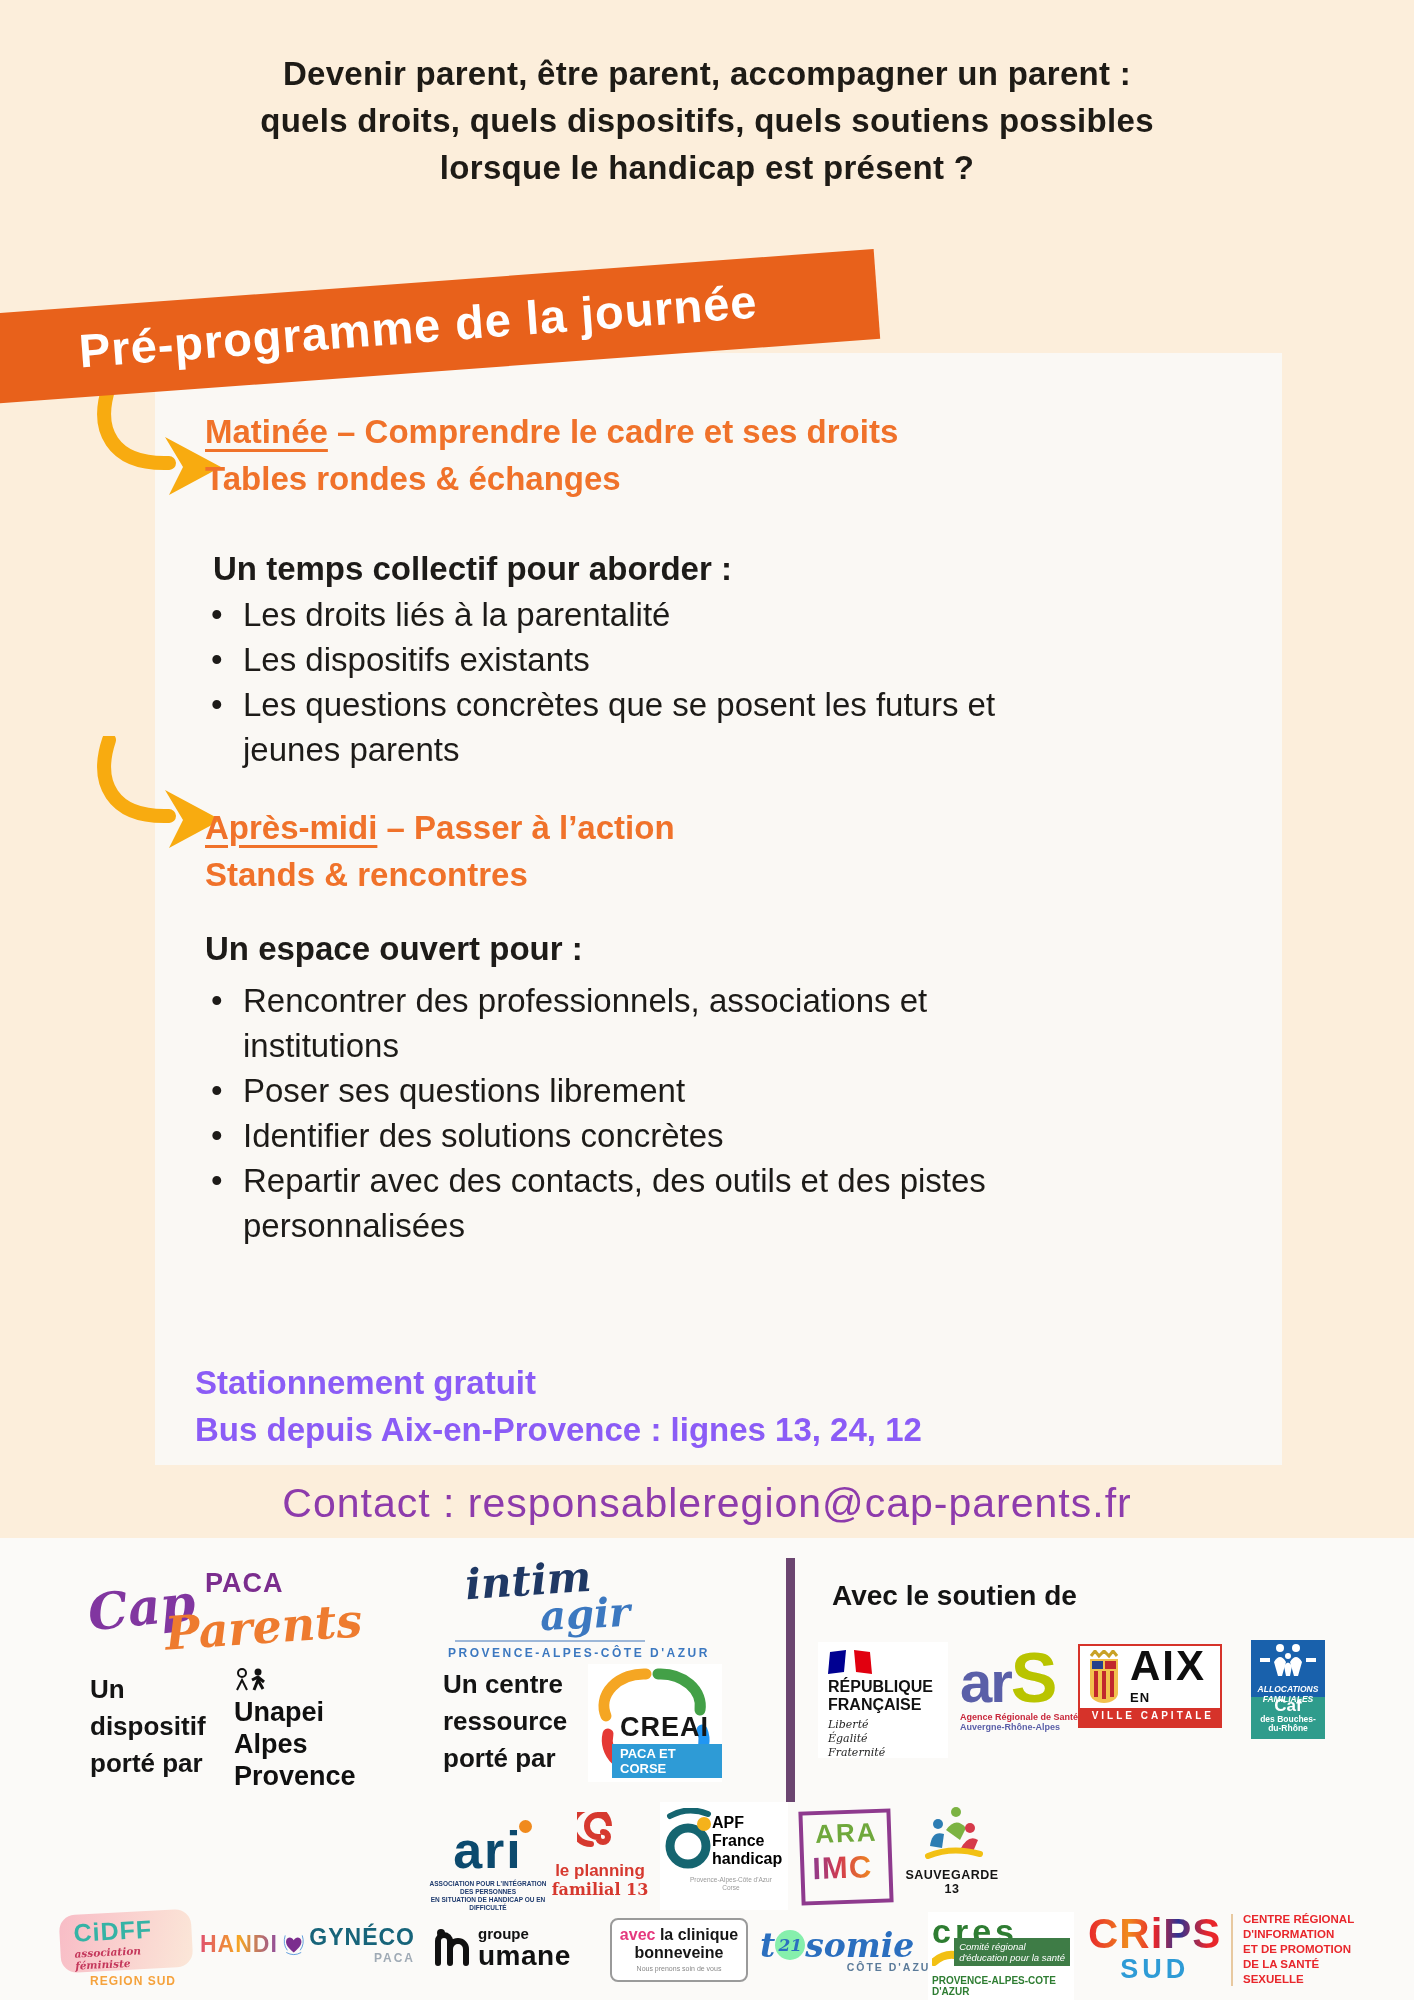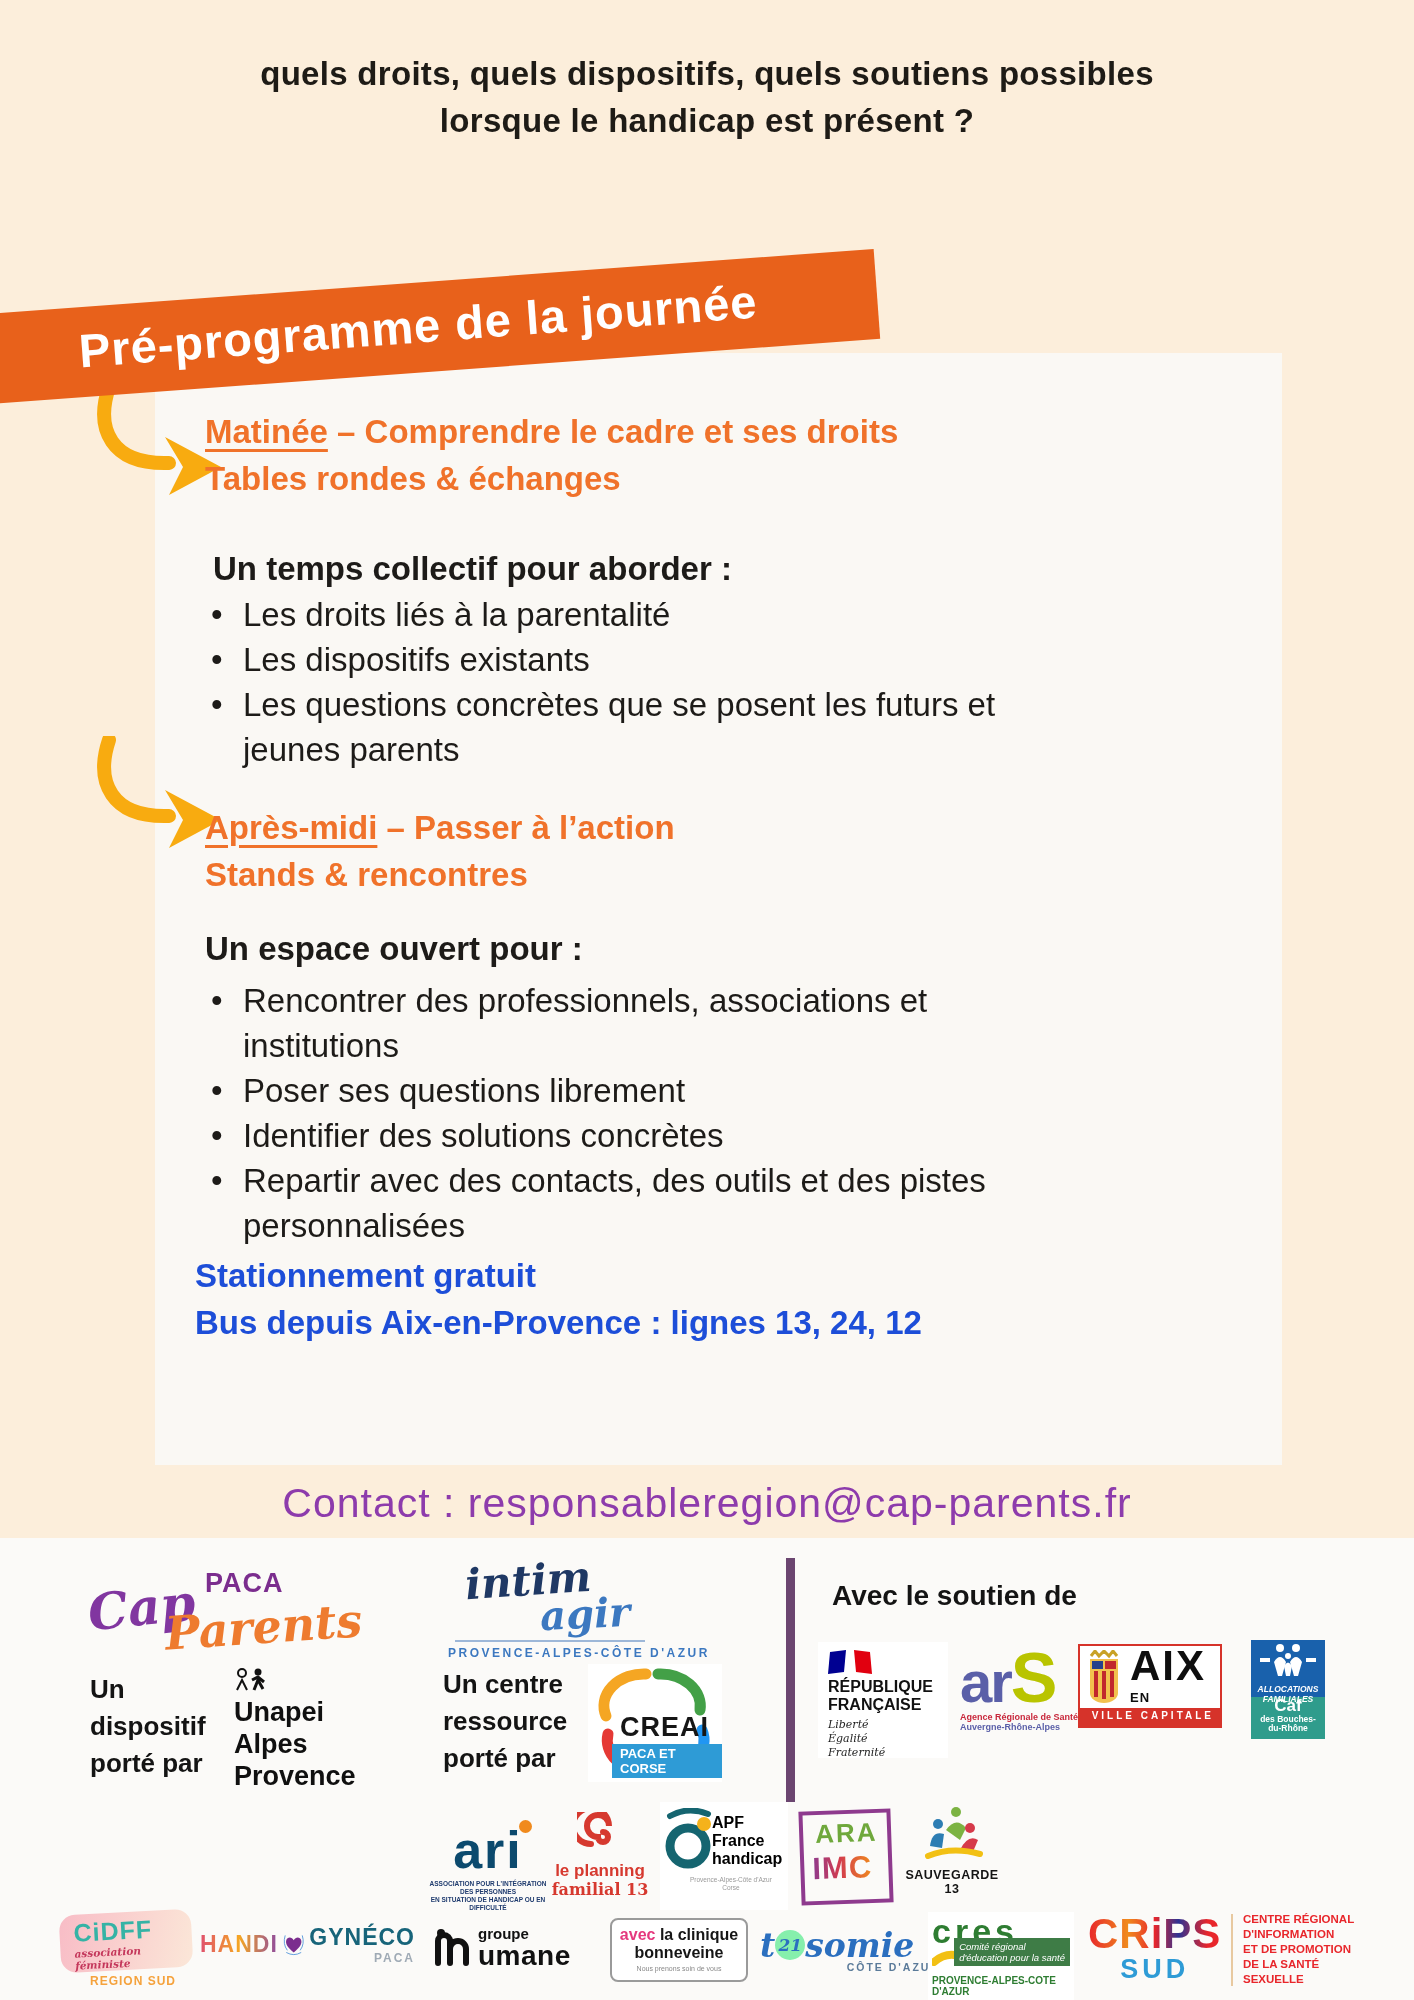--- a/index.html
+++ b/index.html
@@ -28,21 +28,21 @@
   .m-head{left:205px;top:408px;}
   .a-head{left:205px;top:804px;}
   .intro{font-weight:700;font-size:33px;color:#1D1B18;z-index:4;}
   .m-intro{left:205px;top:542px;}
   .a-intro{left:205px;top:930px;}
   ul.blist{left:205px;width:850px;margin:0;padding:0;list-style:none;z-index:4;}
   .m-list{top:592px;}
   .a-list{top:978px;}
   ul.blist li{position:relative;padding-left:38px;font-size:33px;line-height:45px;color:#1D1B18;}
   ul.blist li::before{content:"•";position:absolute;left:6px;top:0;}
-  .practical{left:195px;top:1252px;font-weight:700;font-size:33px;line-height:47px;color:#1d4ed8;z-index:4;}
+  .practical{left:195px;top:1359px;font-weight:700;font-size:33px;line-height:47px;color:#8b5cf6;z-index:4;}
   .contact{left:0;right:0;top:1480px;text-align:center;font-size:41px;letter-spacing:1px;color:#8D3BAC;z-index:4;}
 
   
   .footer{left:0;top:1538px;width:1414px;height:462px;background:#FBFAF8;z-index:2;}
   .footer .abs{position:absolute;}
 
   
   .cp-region{left:205px;top:30px;font-weight:800;font-size:27px;color:#7B2D8E;letter-spacing:1px;}
   .cp-cap{left:88px;top:40px;font-family:"DejaVu Serif",serif;font-style:italic;font-weight:700;font-size:50px;color:#8136A0;transform:rotate(-6deg);}
   .cp-parents{left:165px;top:62px;font-family:"DejaVu Serif",serif;font-style:italic;font-weight:700;font-size:46px;color:#EE7B2F;transform:rotate(-4deg);}
@@ -126,20 +126,21 @@
   .crips-sud{font-weight:800;font-size:27px;color:#2E9BD6;letter-spacing:4px;}
   .crips-rule{width:2px;height:72px;background:#E8C9A0;margin:0 10px;}
   .crips-desc{font-weight:800;font-size:11.5px;line-height:15px;color:#E8262B;}
 </style>
 </head>
 <body>
 
 <div class="page">
 
   <header class="abs title">
+    <div>Devenir parent, être parent, accompagner un parent :</div>
     <div>quels droits, quels dispositifs, quels soutiens possibles</div>
     <div>lorsque le handicap est présent ?</div>
   </header>
 
   <div class="abs panel"></div>
 
   <div class="abs banner">
     <span>Pré-programme de la journée</span>
   </div>
 

